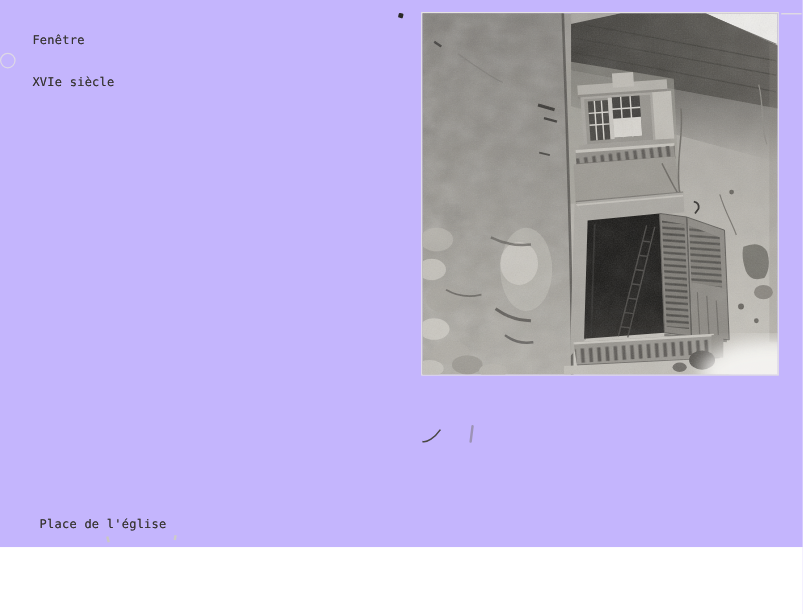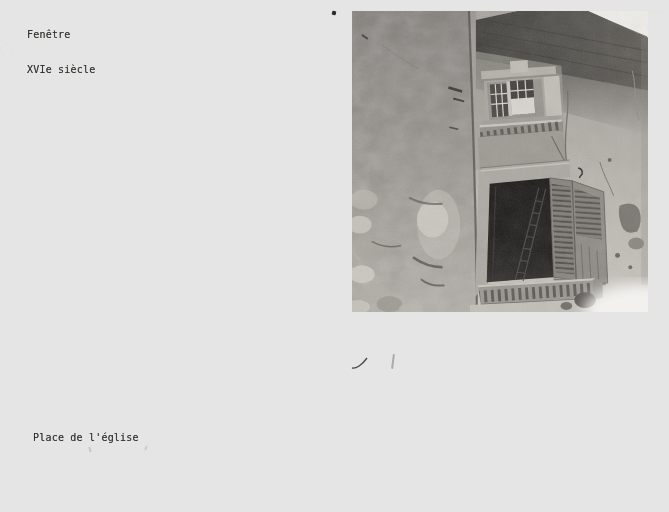--- a/index.html
+++ b/index.html
@@ -1,19 +1,19 @@
 <!DOCTYPE html>
 <html><head>
 <meta charset="utf-8">
 <style>
   html,body{margin:0;padding:0;}
   .page{
     position:relative;
-    width:669px;height:512px;
-    background:#e5e5e5;
+    width:669px;height:456px;
+    background:#c4b5fd;
     overflow:hidden;
     font-family:"DejaVu Sans Mono","Liberation Mono",monospace;
     color:#36332f;
   }
   .typed{
     position:absolute;
     font-size:10px;
     line-height:11.5px;
     letter-spacing:0.2px;
     white-space:pre;

